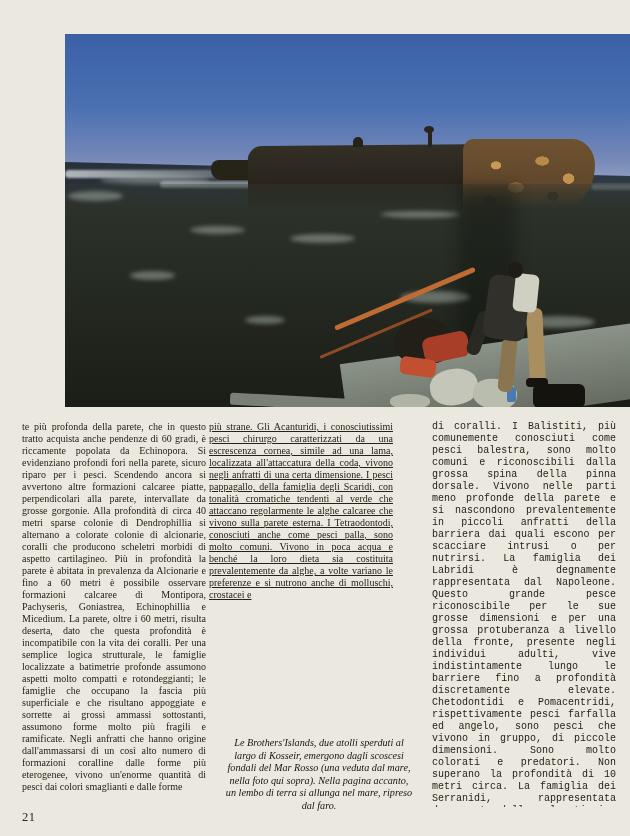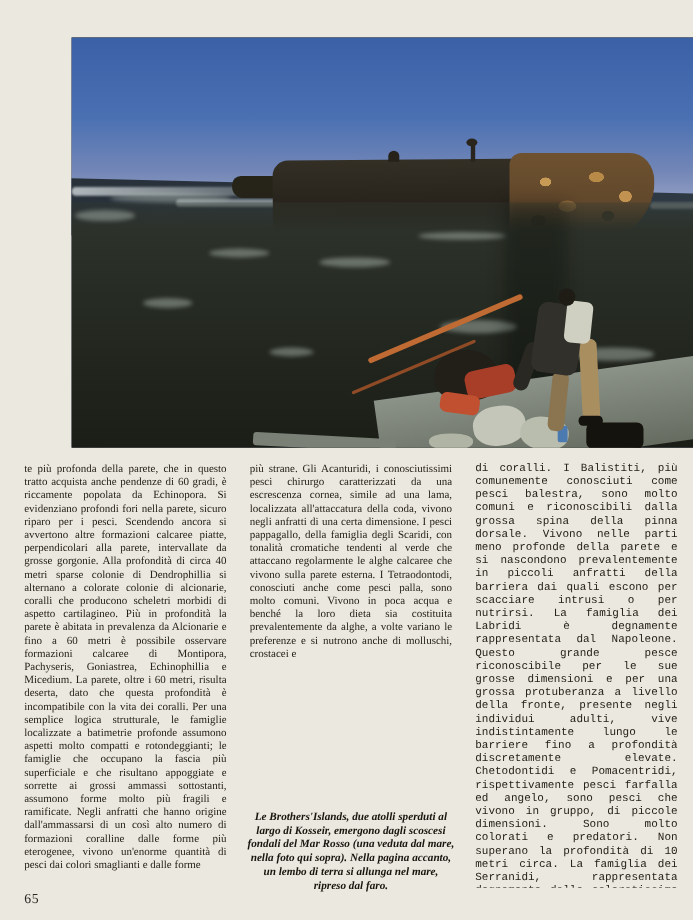--- a/index.html
+++ b/index.html
@@ -107,25 +107,25 @@
   .blue-bottle{left:442px;top:353px;width:9px;height:15px;background:#4a7ab0;border-radius:2px;}
   .engine-dark{left:468px;top:350px;width:52px;height:24px;background:#14130d;border-radius:6px;}
 
   
   .col{
     position:absolute;top:421px;width:184px;height:386px;overflow:hidden;
     font-size:10px;line-height:12px;text-align:justify;
     color:var(--text-color);
   }
   .col-1{left:22px;}
-  .col-2{left:227px;height:184px;}
+  .col-2{left:209px;height:184px;text-decoration:underline;}
   .col-3{left:432px;font-family:Liberation Mono, monospace;}
   .caption{
     position:absolute;left:224px;top:737px;width:190px;
-    font-size:10.2px;line-height:12.6px;font-weight:bold;font-style:italic;
+    font-size:10.2px;line-height:12.6px;font-weight:normal;font-style:italic;
     text-align:center;color:var(--caption-color);
   }
   .page-number{
     position:absolute;left:22px;top:810px;
     font-size:12.5px;color:#2a2722;letter-spacing:.5px;
   }
 </style>
 </head>
 <body>
 
@@ -176,13 +176,13 @@
   <div class="person-shirt"></div>
   <div class="person-head"></div>
 </figure>
 
 <div class="col col-1">te più profonda della parete, che in questo tratto acquista anche pendenze di 60 gradi, è riccamente popolata da Echinopora. Si evidenziano profondi fori nella parete, sicuro riparo per i pesci. Scendendo ancora si avvertono altre formazioni calcaree piatte, perpendicolari alla parete, intervallate da grosse gorgonie. Alla profondità di circa 40 metri sparse colonie di Dendrophillia si alternano a colorate colonie di alcionarie, coralli che producono scheletri morbidi di aspetto cartilagineo. Più in profondità la parete è abitata in prevalenza da Alcionarie e fino a 60 metri è possibile osservare formazioni calcaree di Montipora, Pachyseris, Goniastrea, Echinophillia e Micedium. La parete, oltre i 60 metri, risulta deserta, dato che questa profondità è incompatibile con la vita dei coralli. Per una semplice logica strutturale, le famiglie localizzate a batimetrie profonde assumono aspetti molto compatti e rotondeggianti; le famiglie che occupano la fascia più superficiale e che risultano appoggiate e sorrette ai grossi ammassi sottostanti, assumono forme molto più fragili e ramificate. Negli anfratti che hanno origine dall'ammassarsi di un così alto numero di formazioni coralline dalle forme più eterogenee, vivono un'enorme quantità di pesci dai colori smaglianti e dalle forme</div>
 <div class="col col-2">più strane. Gli Acanturidi, i conosciutissimi pesci chirurgo caratterizzati da una escrescenza cornea, simile ad una lama, localizzata all'attaccatura della coda, vivono negli anfratti di una certa dimensione. I pesci pappagallo, della famiglia degli Scaridi, con tonalità cromatiche tendenti al verde che attaccano regolarmente le alghe calcaree che vivono sulla parete esterna. I Tetraodontodi, conosciuti anche come pesci palla, sono molto comuni. Vivono in poca acqua e benché la loro dieta sia costituita prevalentemente da alghe, a volte variano le preferenze e si nutrono anche di molluschi, crostacei e</div>
 <div class="col col-3">di coralli. I Balistiti, più comunemente conosciuti come pesci balestra, sono molto comuni e riconoscibili dalla grossa spina della pinna dorsale. Vivono nelle parti meno profonde della parete e si nascondono prevalentemente in piccoli anfratti della barriera dai quali escono per scacciare intrusi o per nutrirsi. La famiglia dei Labridi è degnamente rappresentata dal Napoleone. Questo grande pesce riconoscibile per le sue grosse dimensioni e per una grossa protuberanza a livello della fronte, presente negli individui adulti, vive indistintamente lungo le barriere fino a profondità discretamente elevate. Chetodontidi e Pomacentridi, rispettivamente pesci farfalla ed angelo, sono pesci che vivono in gruppo, di piccole dimensioni. Sono molto colorati e predatori. Non superano la profondità di 10 metri circa. La famiglia dei Serranidi, rappresentata degnamente dalle coloratissime e regali cernie tropicali, raccoglie varie specie di pesci, tutti predatori e che abitano le barriere molto in profondità utilizzando anfratti per ripararsi. All'ordine degli Scorpaeniformi appartengono le specie più pericolose per l'uomo. L'ordine raggruppa infatti gli Pterois Volitans o pesci scorpione ed i pericolosissimi pesci pietra. Le abitudini di questi pesci sono anomale; i pesci scorpione, bellissimi</div>
 
 <div class="caption">Le Brothers'Islands, due atolli sperduti al largo di Kosseir, emergono dagli scoscesi fondali del Mar Rosso (una veduta dal mare, nella foto qui sopra). Nella pagina accanto, un lembo di terra si allunga nel mare, ripreso dal faro.</div>
 
-<div class="page-number">65</div>
+<div class="page-number">21</div>
 
 </body></html>

